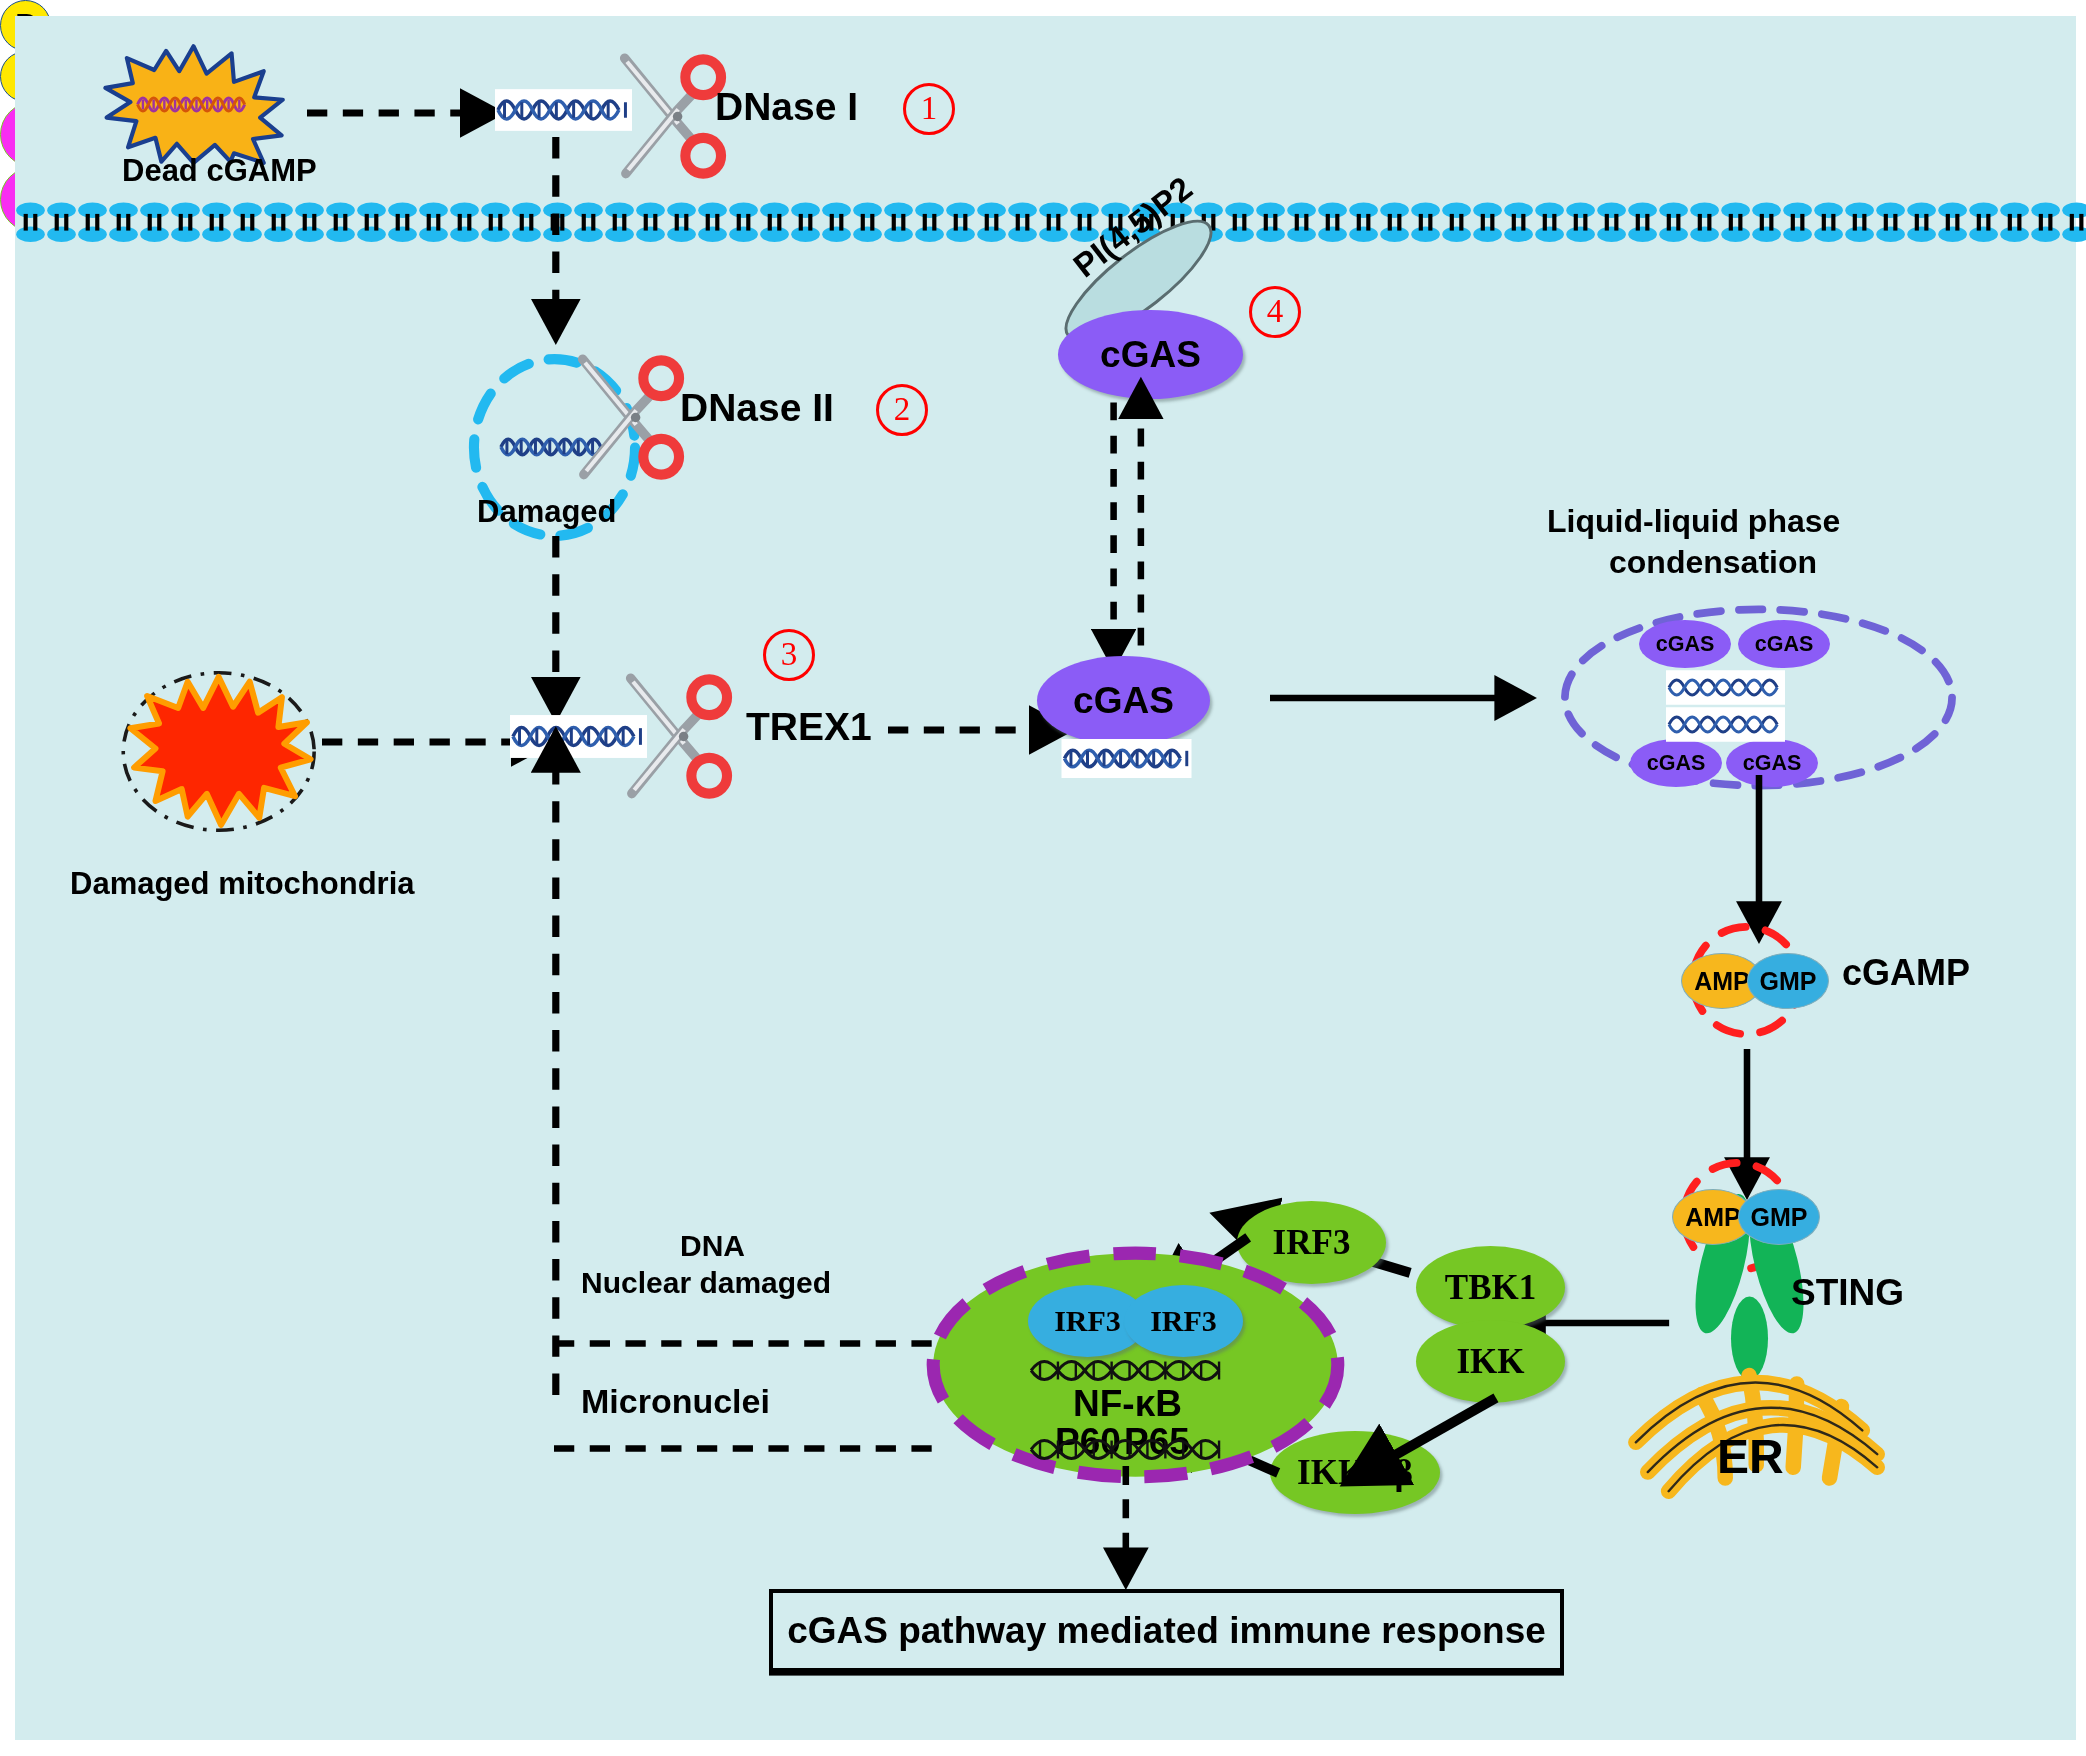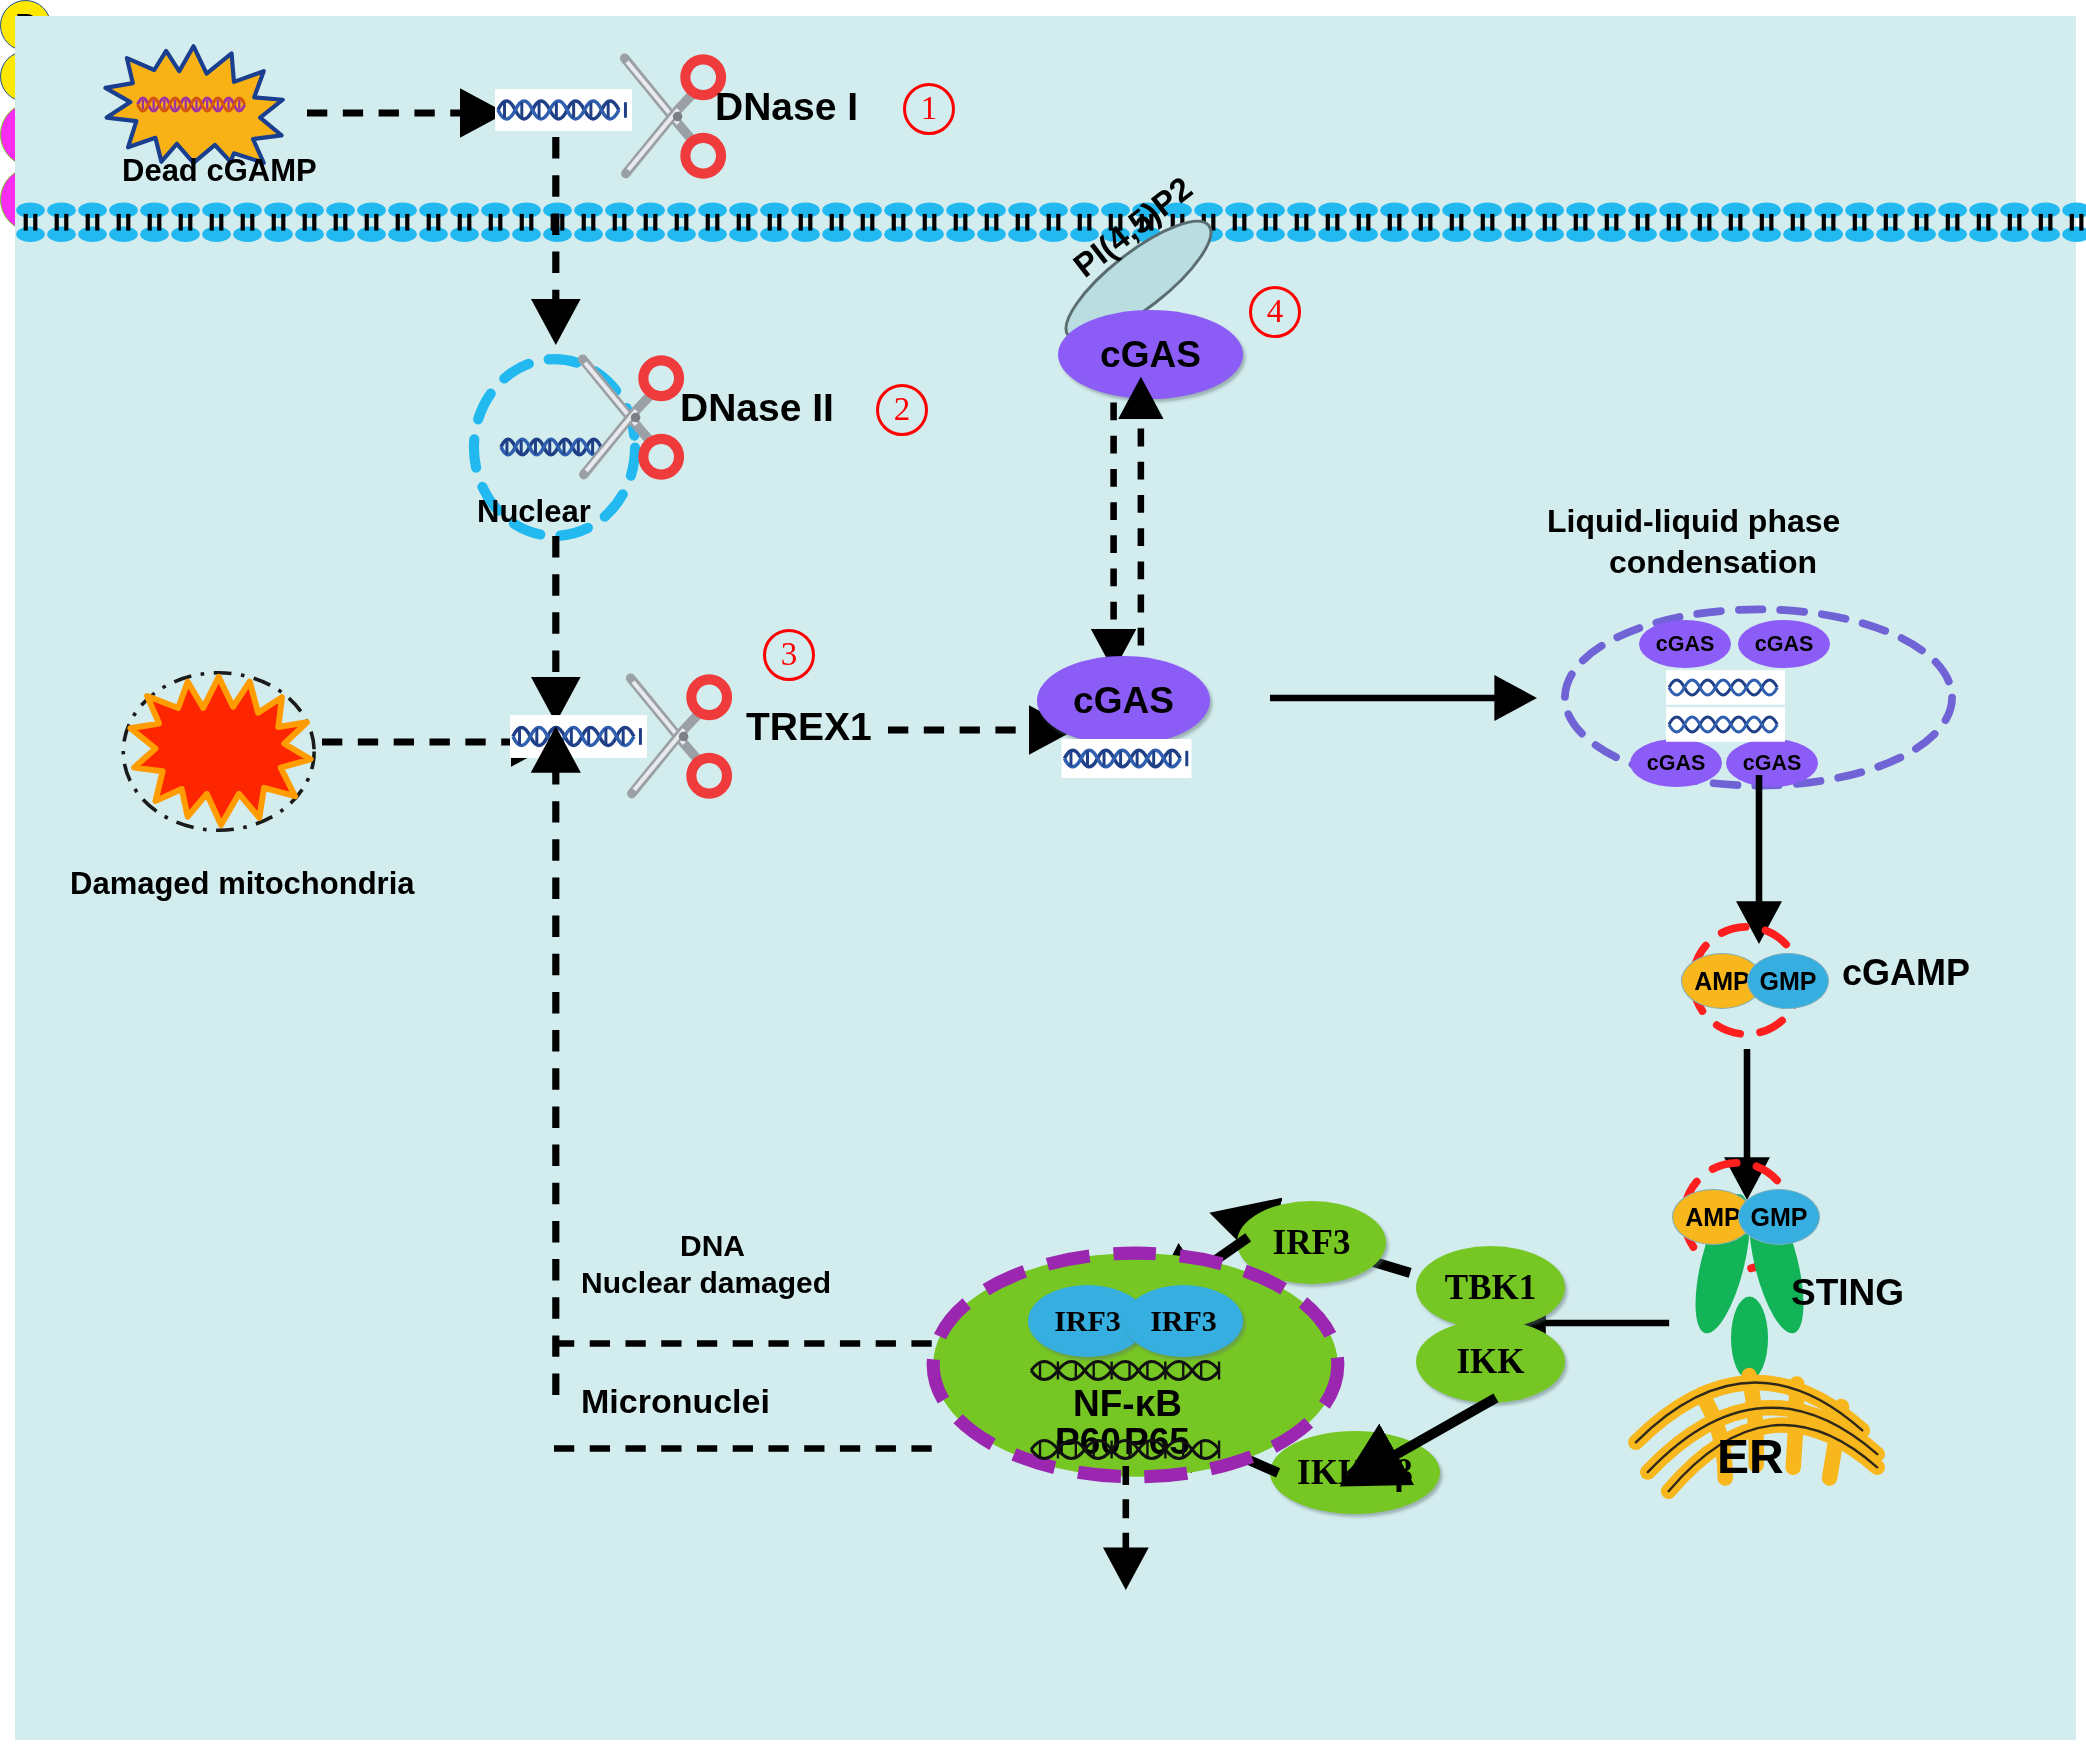--- a/index.html
+++ b/index.html
@@ -414,21 +414,21 @@
     <path d="M30,206 L116,100 L142,72" stroke="#9aa0a6" stroke-width="16" fill="none" stroke-linecap="round"></path>
     <path d="M34,200 L118,98" stroke="#e8eaed" stroke-width="7" fill="none"></path>
     <circle cx="160" cy="44" r="30" fill="none" stroke="#ef3b3b" stroke-width="17"></circle>
     <circle cx="160" cy="176" r="30" fill="none" stroke="#ef3b3b" stroke-width="17"></circle>
     <circle cx="117" cy="110" r="8" fill="#7a8086"></circle>
   </svg>
   <div class="lbl" style="left:680px;top:387px;font-size:39px;">DNase II</div>
   <div class="redcircnum" style="left:876px;top:384px;width:46px;height:46px;border:3px solid #ff0000;border-radius:50%;font-size:33px;">
     <span>2</span>
   </div>
-  <div class="lbl" style="left:477px;top:495px;font-size:31px;">Nuclear</div>
+  <div class="lbl" style="left:477px;top:495px;font-size:31px;">Damaged</div>
 
   <svg class="abs" style="left:539px;top:536px;width:36px;height:173px;" viewBox="0 0 60 290" width="36" height="173">
     <defs>
         <marker id="ah3" markerWidth="7" markerHeight="7" refX="1.2" refY="3.5" orient="auto">
       <polygon points="0,0 6.5,3.5 0,7" fill="#000"></polygon>
         </marker>
       </defs>
     <line x1="28" y1="0" x2="28" y2="250" stroke="#000" stroke-width="12" stroke-dasharray="36 28" marker-end="url(#ah3)"></line>
   </svg>
 
@@ -774,15 +774,18 @@
 
   <svg class="abs" style="left:1109px;top:1466px;width:36px;height:119px;" viewBox="0 0 60 200" width="36" height="119">
     <defs>
         <marker id="ah15" markerWidth="7" markerHeight="7" refX="1.2" refY="3.5" orient="auto">
       <polygon points="0,0 6.5,3.5 0,7" fill="#000"></polygon>
         </marker>
       </defs>
     <line x1="28" y1="0" x2="28" y2="150" stroke="#000" stroke-width="11" stroke-dasharray="32 24" marker-end="url(#ah15)"></line>
   </svg>
 
+  <div class="boxout" style="left:769px;top:1589px;width:787px;height:75px;font-size:37px;">
+    <span>cGAS pathway mediated immune response</span>
+  </div>
 
 </div>
 
 
 </body></html>

